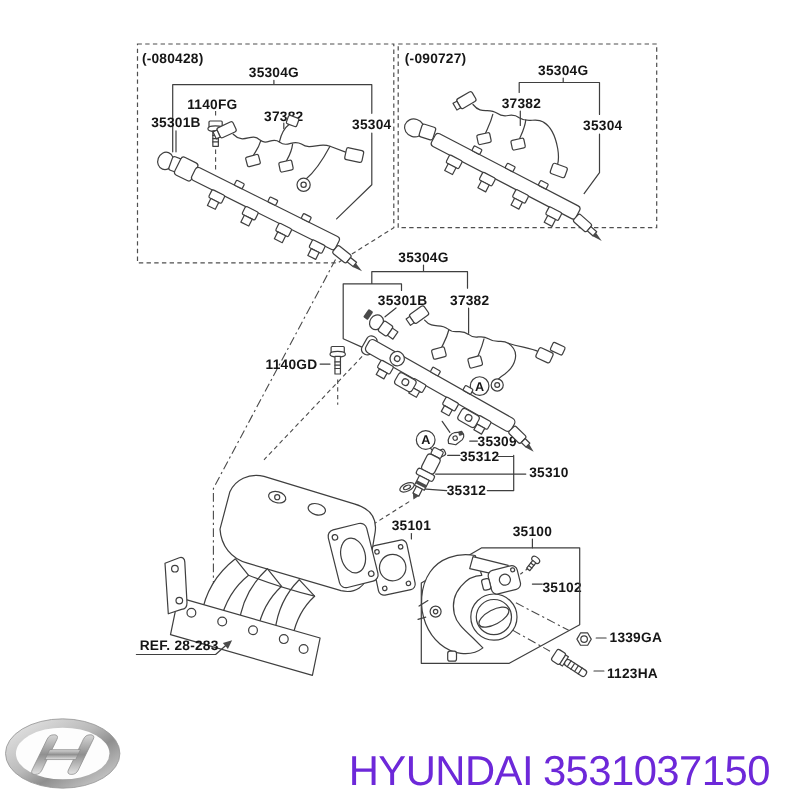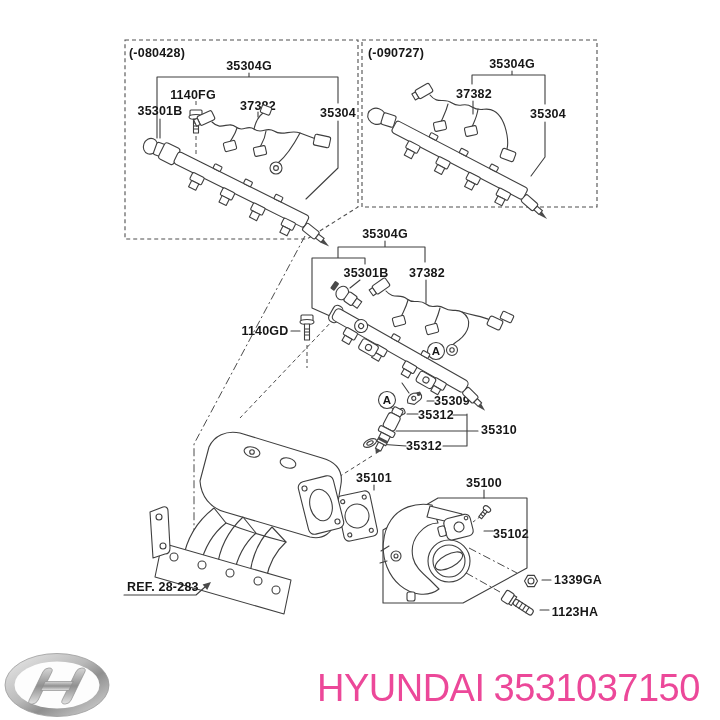--- a/index.html
+++ b/index.html
@@ -16,22 +16,22 @@
   .dashdot{fill:none;stroke:#4a4a4a;stroke-width:1;stroke-dasharray:8 3 2 3;}
   .boxline{fill:none;stroke:#4f4f4f;stroke-width:1.1;stroke-dasharray:4 3;}
   text.lbl{font-family:"Liberation Sans",sans-serif;font-weight:700;font-size:12.5px;
            fill:#161616;text-anchor:middle;letter-spacing:.2px;}
   text.lbl.start{text-anchor:start;}
   text.mk{font-family:"Liberation Sans",sans-serif;font-weight:700;font-size:11.5px;
           fill:#161616;text-anchor:middle;}
   text.ref{font-family:"Liberation Sans",sans-serif;font-weight:700;font-size:12.5px;
            fill:#161616;text-anchor:start;letter-spacing:.2px;}
   .footer-text{
-    position:absolute;left:317px;top:669px;white-space:nowrap;
-    font-size:38px;letter-spacing:-.5px;color:#ec4899;line-height:1;
+    position:absolute;left:317px;top:683px;white-space:nowrap;
+    font-size:38px;letter-spacing:-.5px;color:#6d28d9;line-height:1;
   }
   .footer-text .num{margin-left:9px;}
   .logo-wrap{position:absolute;left:2px;top:650px;width:110px;height:70px;}
 </style>
 </head>
 <body>
 
 <svg class="diagram" width="720" height="720" viewBox="0 0 720 720">
 
   <g>

